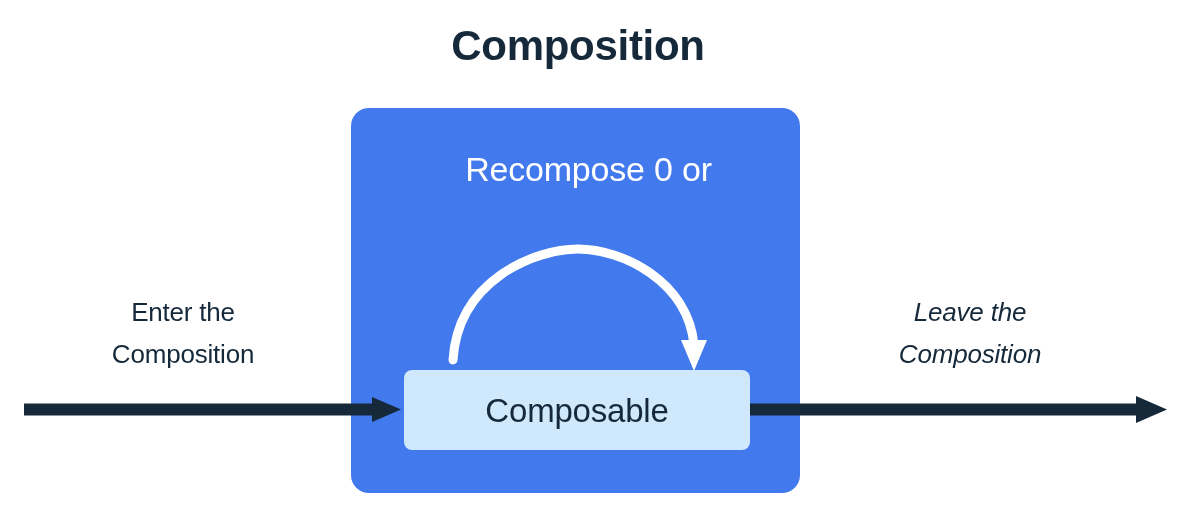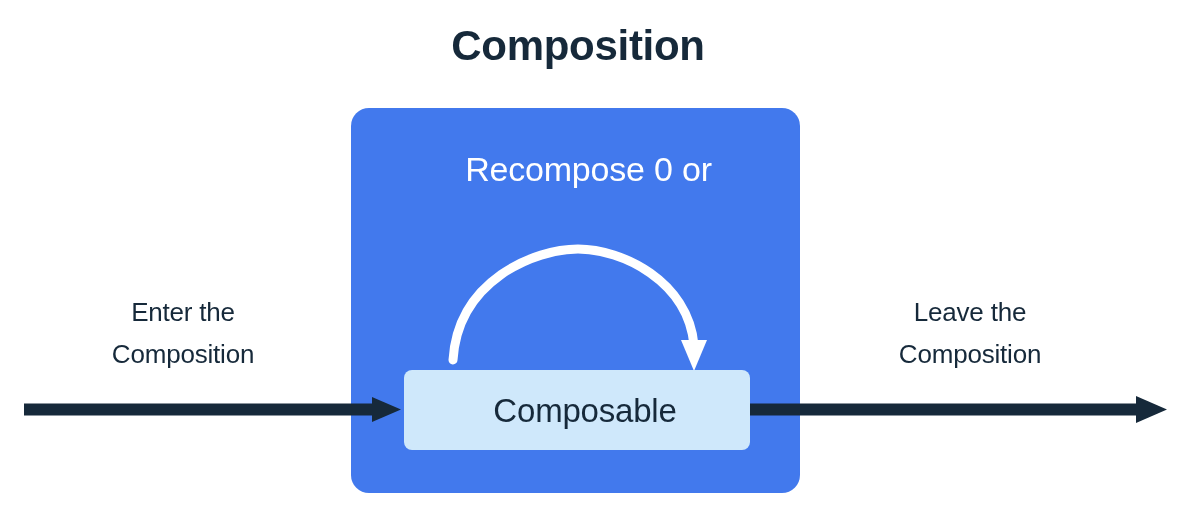--- a/index.html
+++ b/index.html
@@ -76,21 +76,21 @@
     position: absolute;
     left: 404px;
     top: 370px;
     width: 346px;
     height: 80px;
     background: #cfe8fb;
     border-radius: 8px;
   }
   .composable-label {
     position: absolute;
-    left: 8px;
+    left: 0;
     top: 0;
     width: 100%;
     height: 100%;
     display: flex;
     align-items: center;
     justify-content: center;
     color: #16293a;
     font-family: "Liberation Sans", sans-serif;
     font-size: 33px;
     letter-spacing: -0.2px;
@@ -111,20 +111,21 @@
 
   .enter-caption {
     left: 23px;
     top: 291px;
     width: 320px;
   }
   .leave-caption {
     left: 810px;
     top: 291px;
     width: 320px;
+    font-style: italic;
   }
 
   
   .flow-arrow {
     position: absolute;
     top: 0;
     left: 0;
     width: 1191px;
     height: 512px;
     pointer-events: none;

